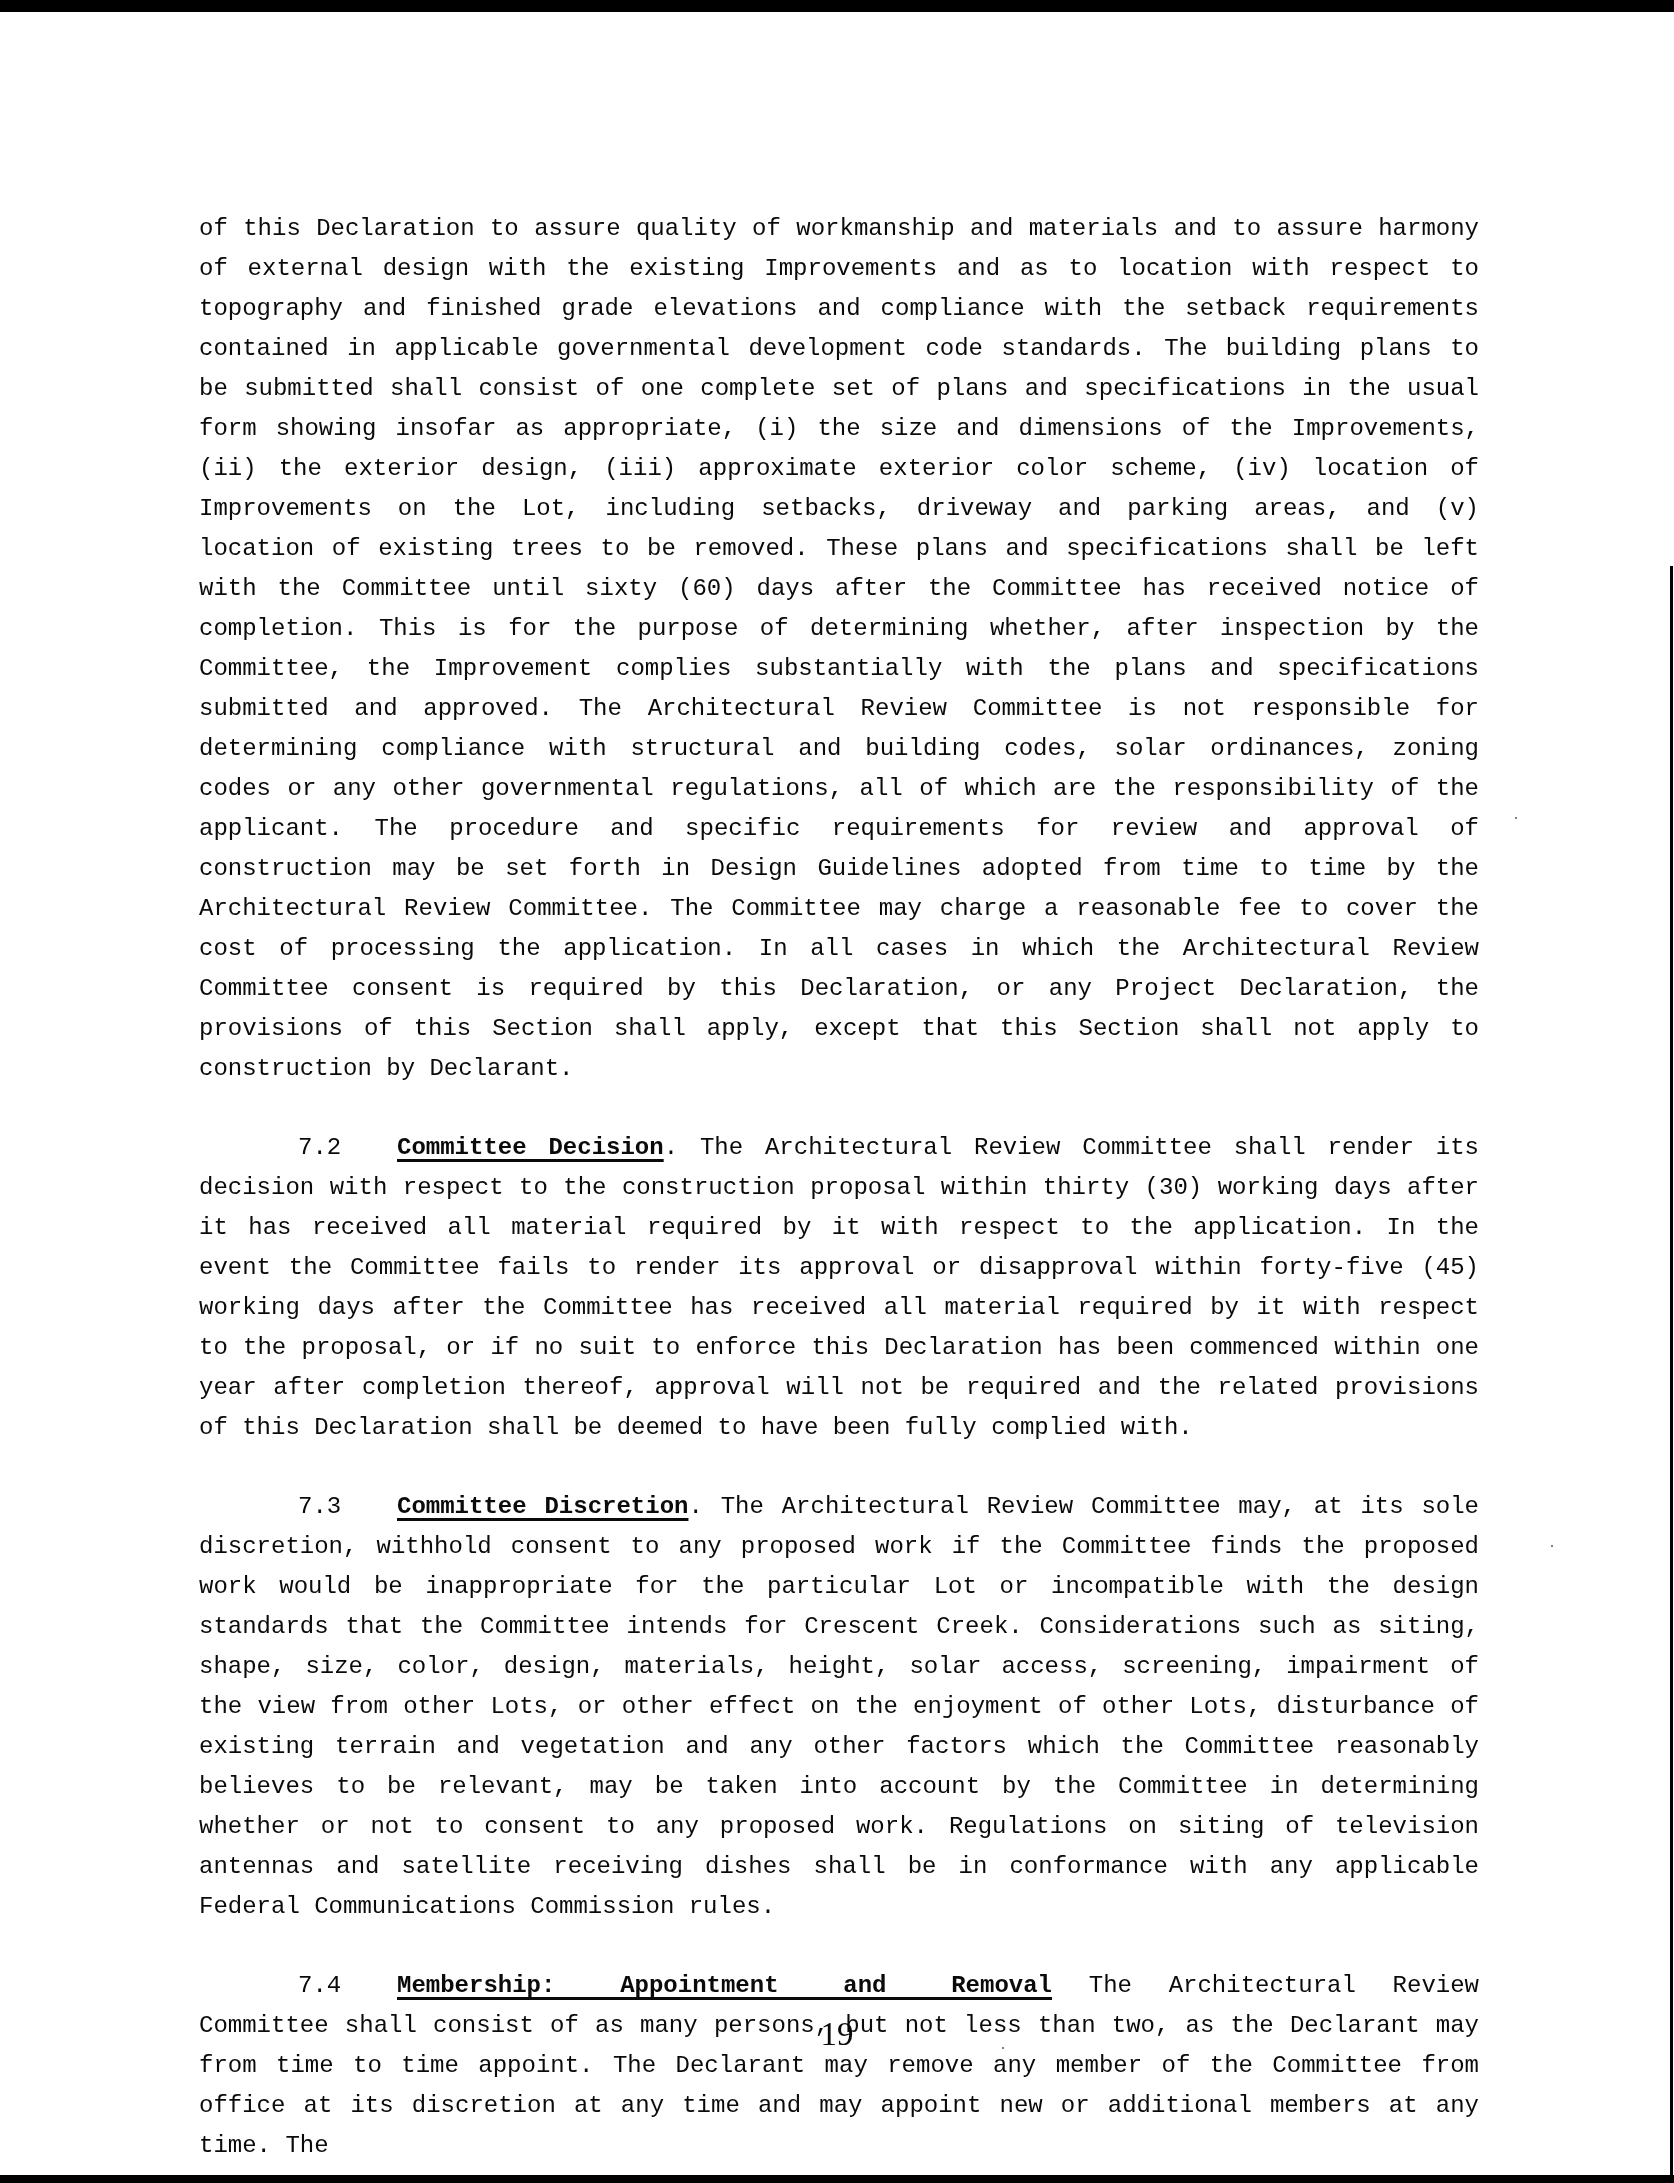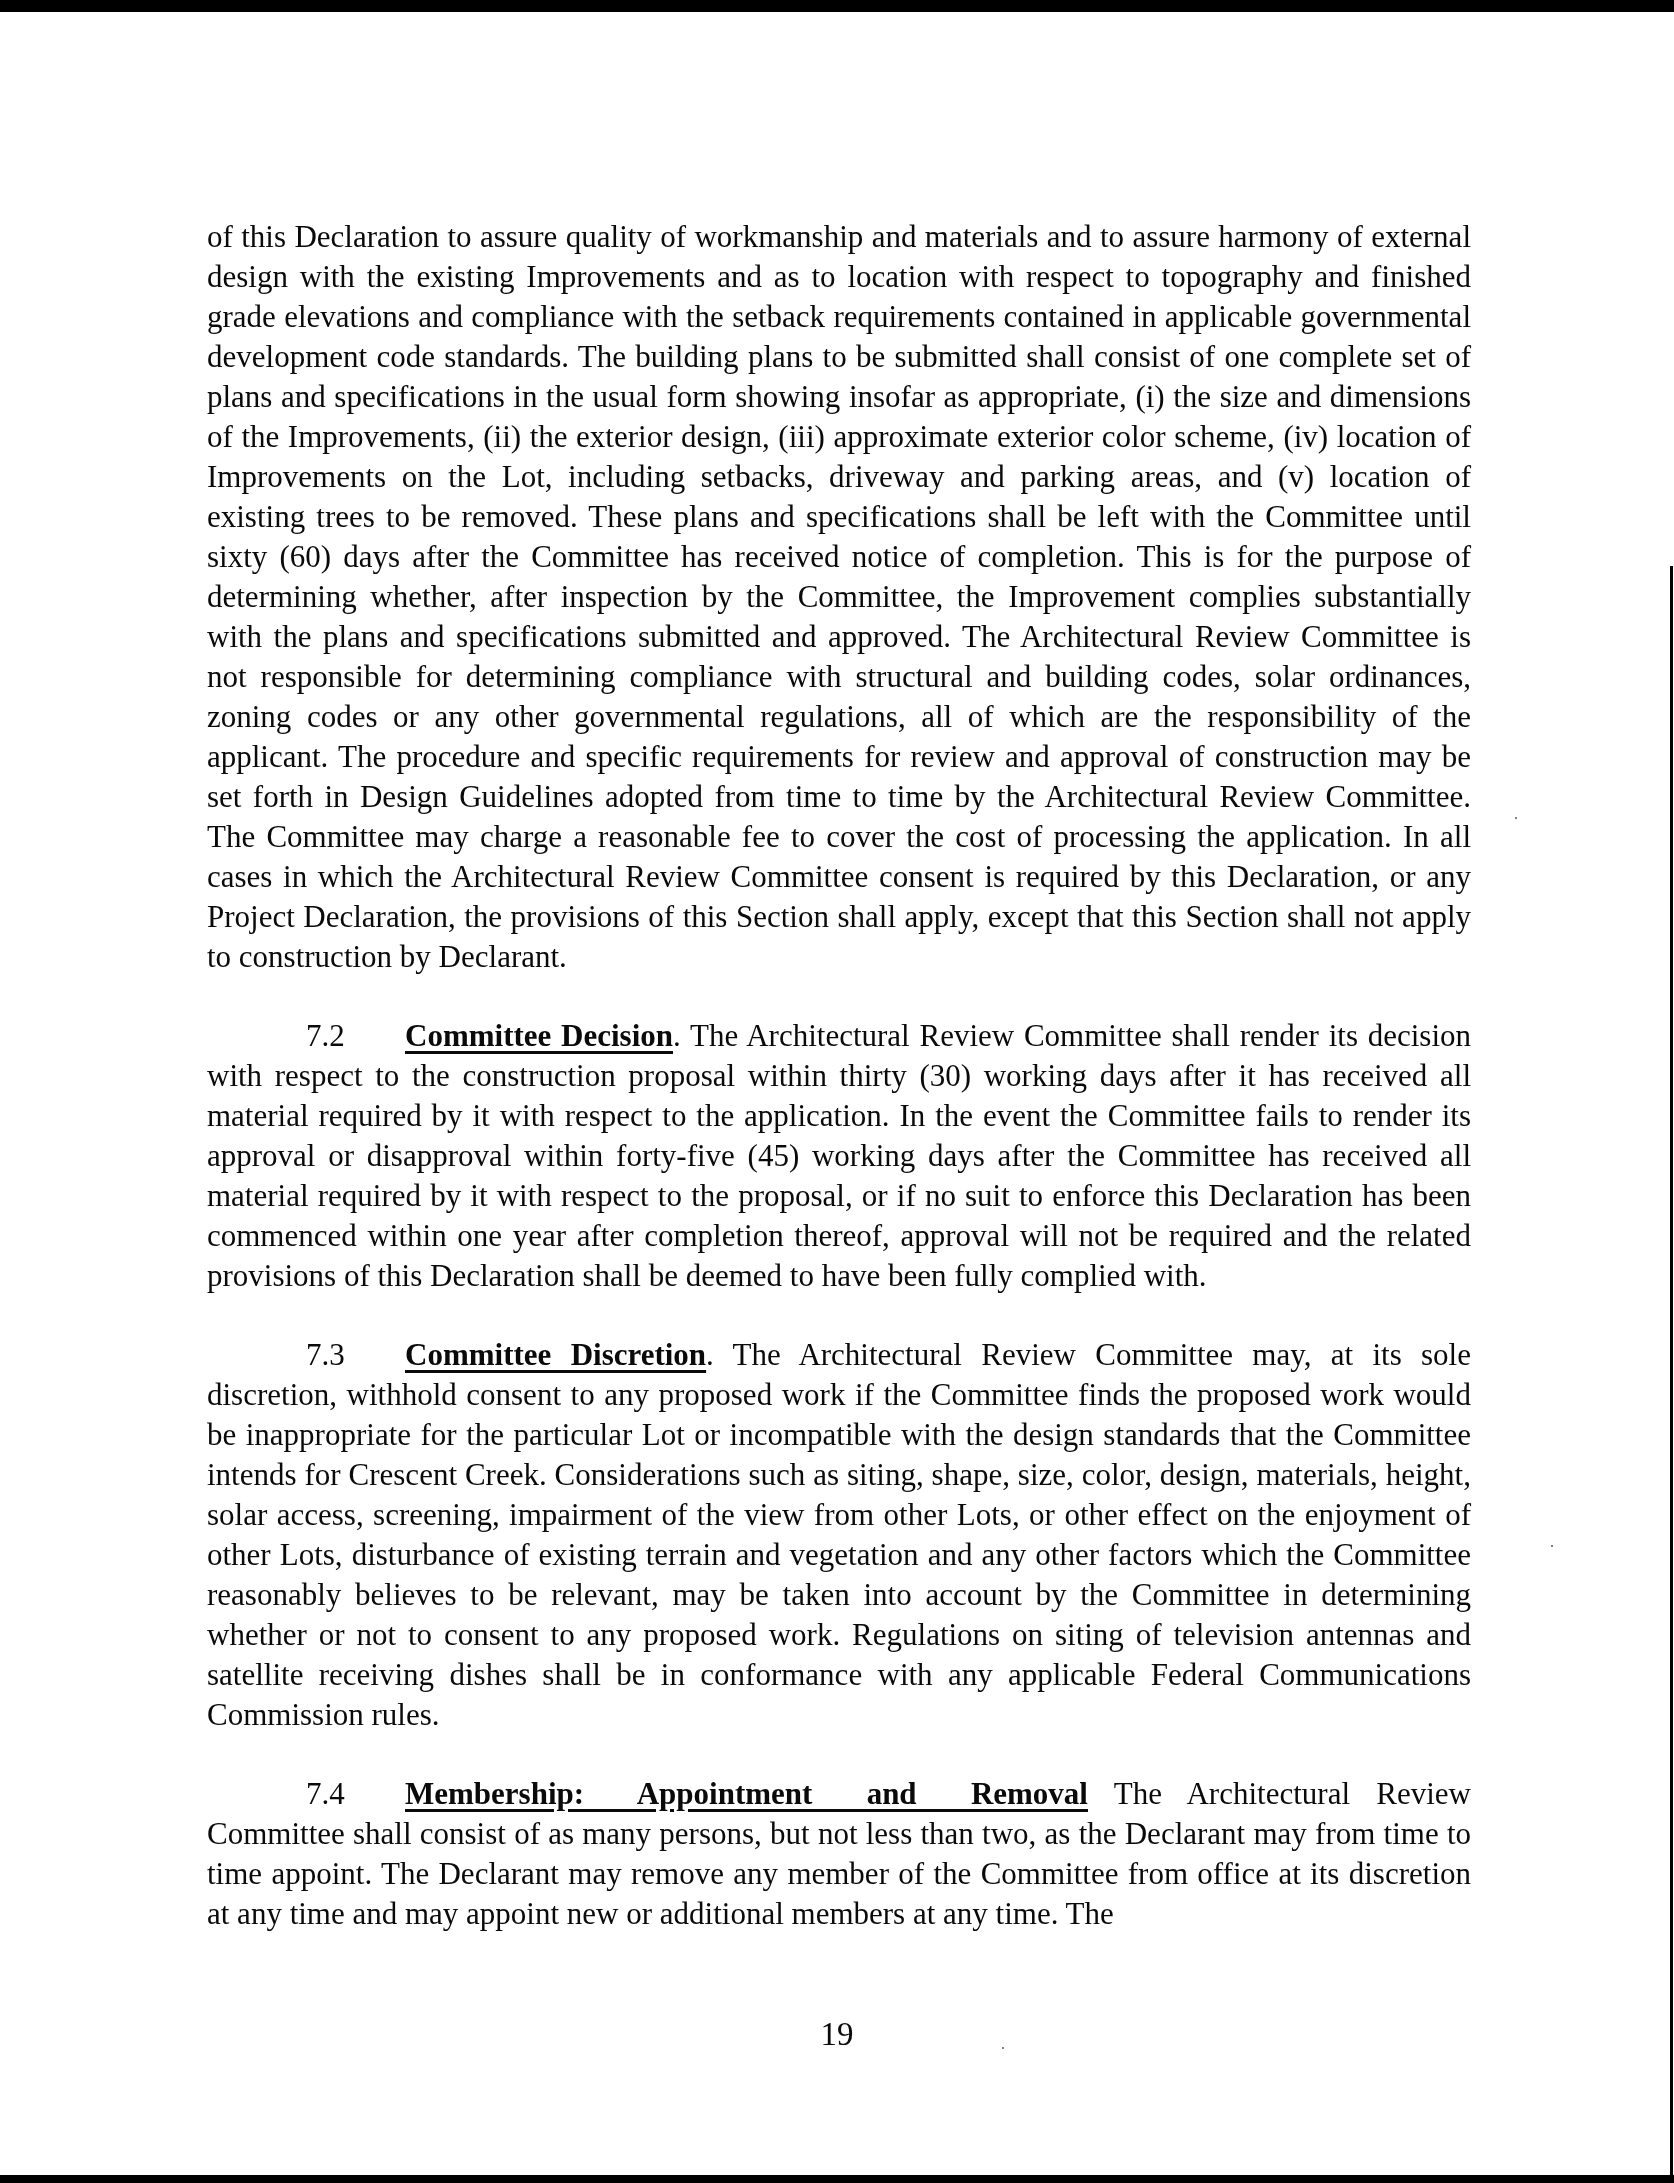--- a/index.html
+++ b/index.html
@@ -39,26 +39,27 @@
       background: #555;
       border-radius: 50%;
     }
     .page-body {
       position: absolute;
       left: 199px;
       top: 209px;
       width: 1280px;
     }
     .para {
-      margin: 8px;
-      font-size: 31px;
+      margin: 0;
+      font-size: 24px;
       line-height: 40px;
       text-align: justify;
       text-align-last: left;
       hyphens: none;
+      font-family: Liberation Mono, monospace;
     }
     .para + .para {
       margin-top: 39px;
     }
     .para.section {
       text-indent: 99px;
     }
     .sec-num {
       display: inline-block;
       width: 99px;

